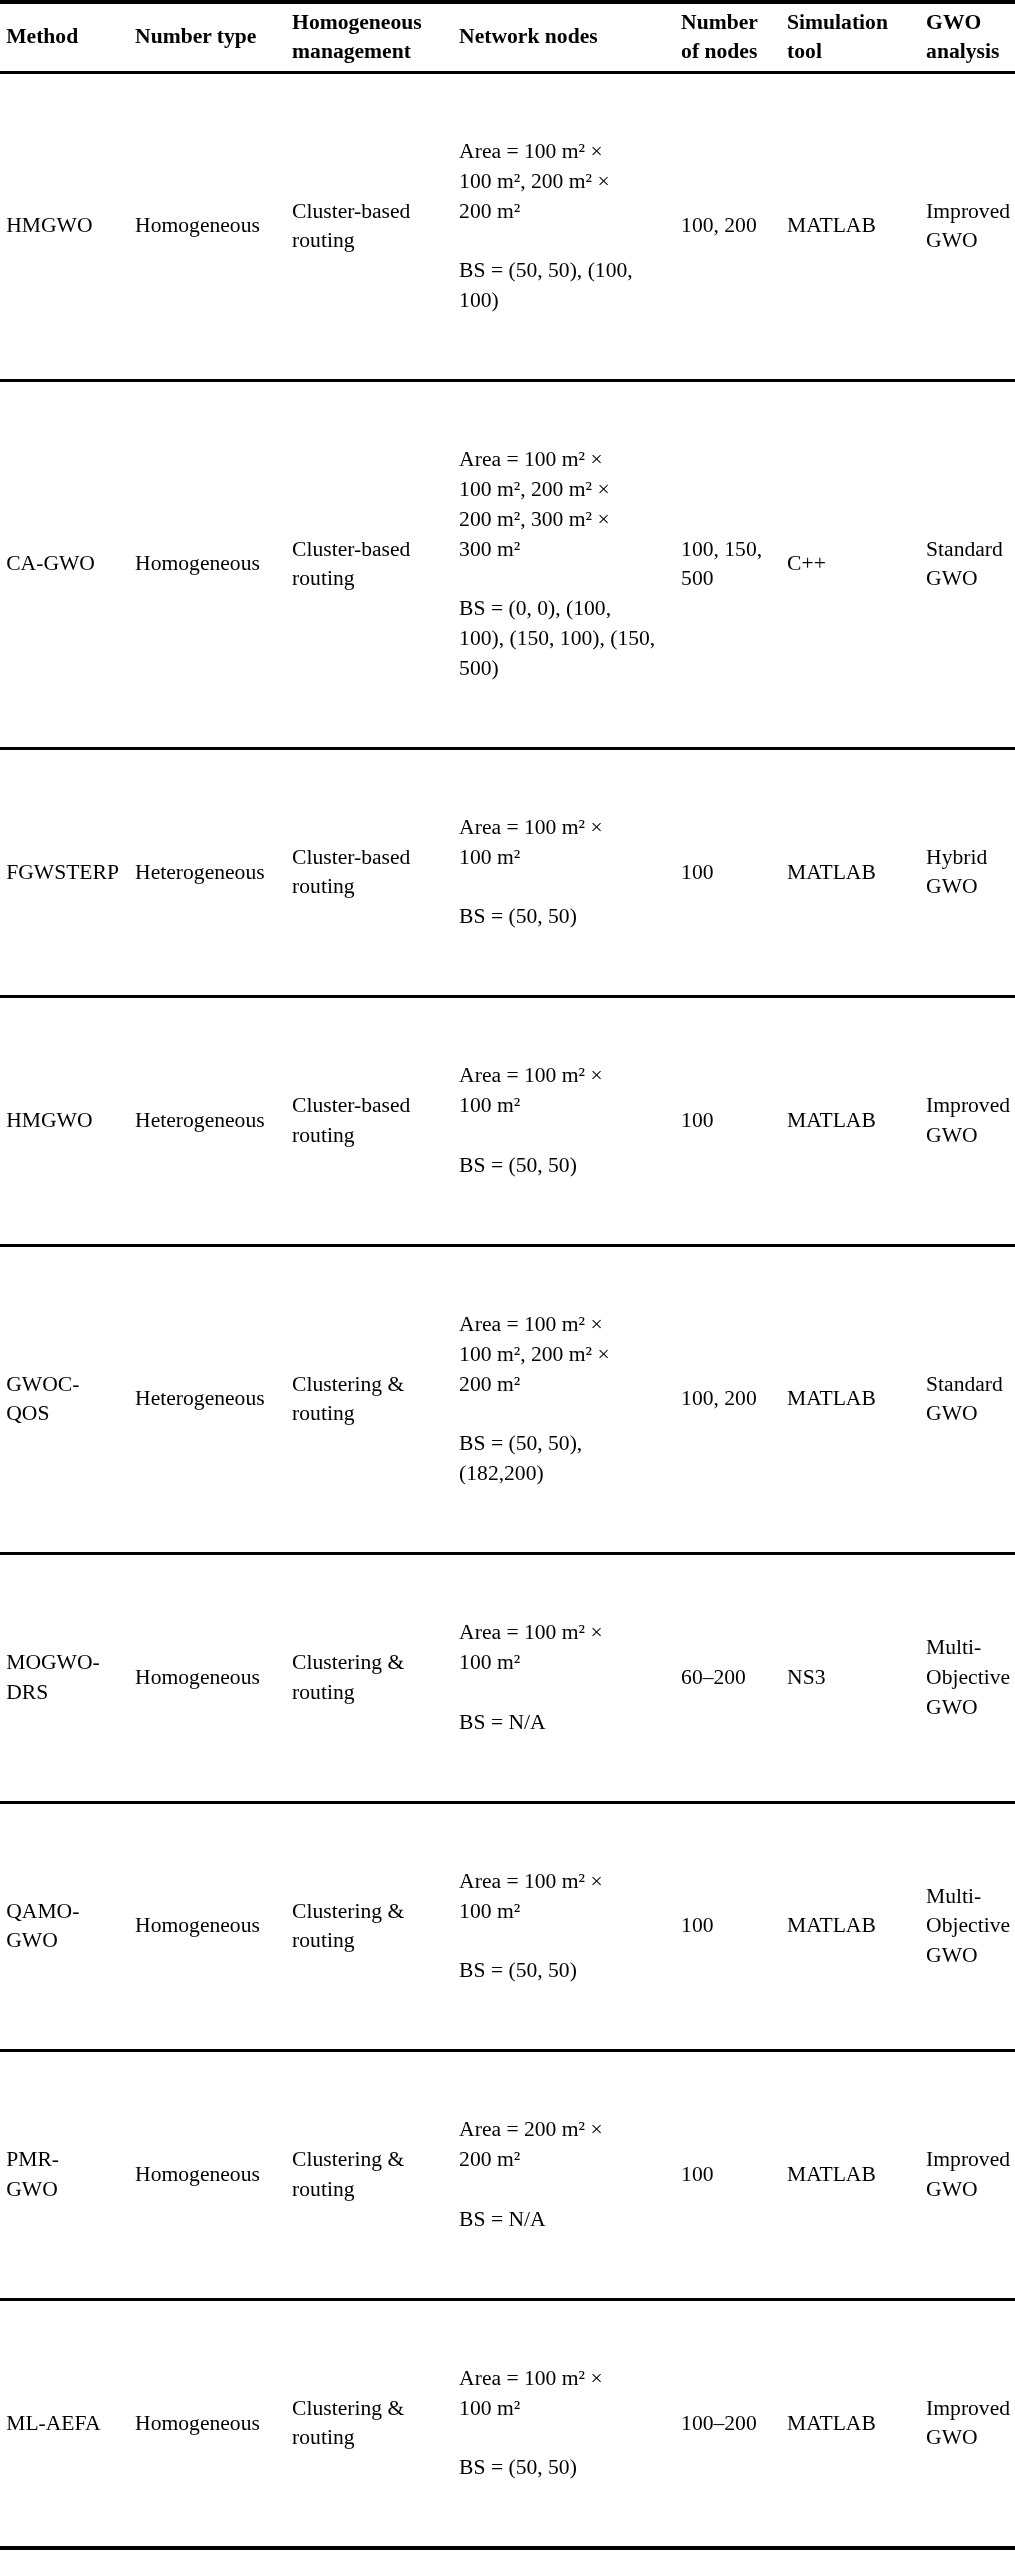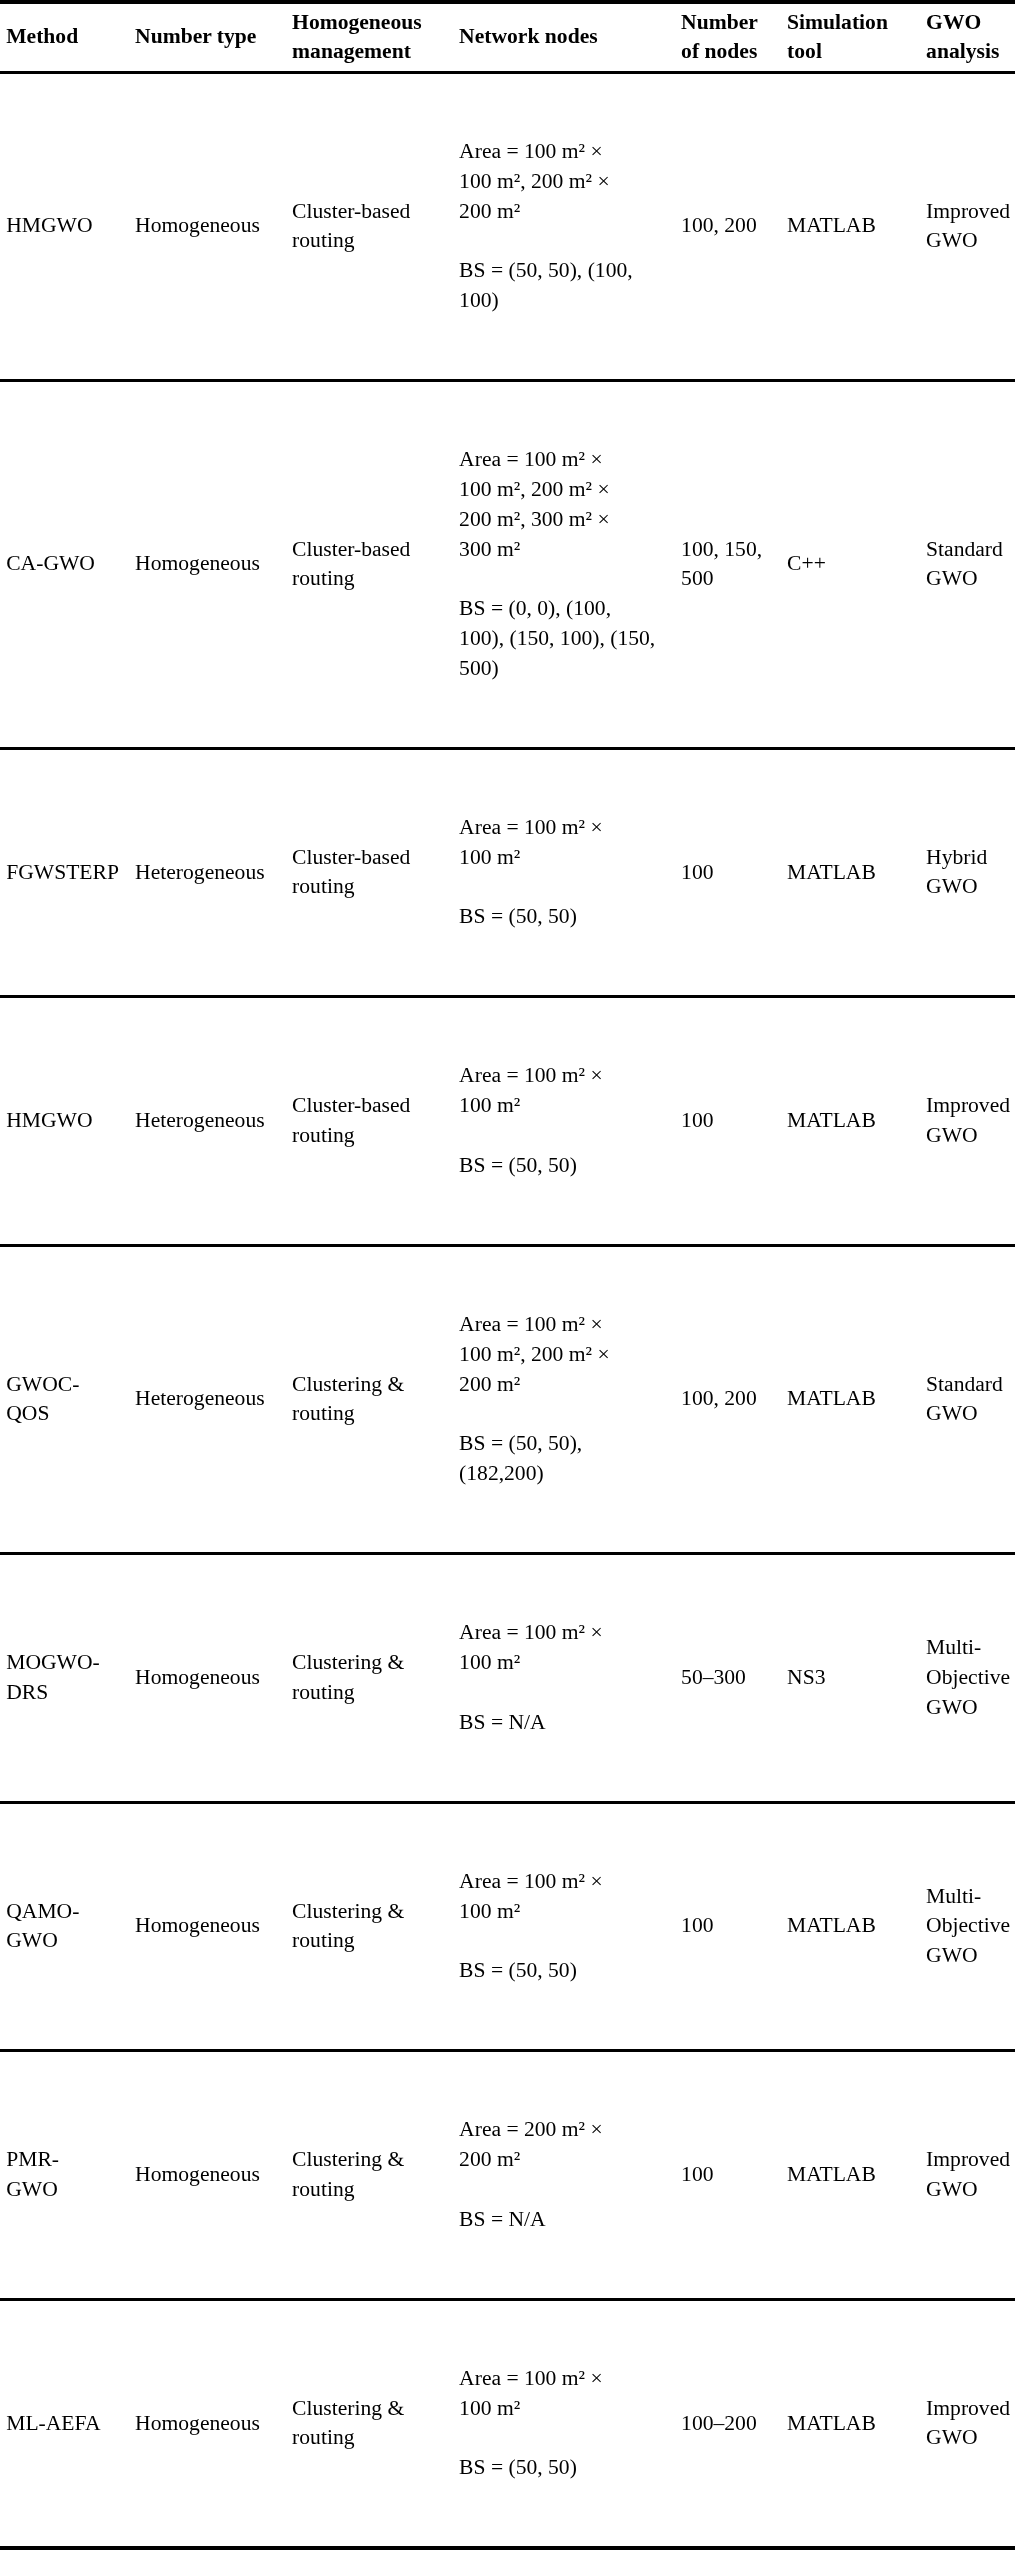--- a/index.html
+++ b/index.html
@@ -184,21 +184,21 @@
     <td>Homogeneous</td>
     <td>Clustering &amp;
 routing</td>
     <td>
       <div class="scale-block">
         <div>Area = 100 m² ×
 100 m²</div>
         <div>BS = N/A</div>
       </div>
     </td>
-    <td>50–300</td>
+    <td>60–200</td>
     <td>NS3</td>
     <td>Multi-
 Objective
 GWO</td>
   </tr>
         <tr>
     <td>QAMO-
 GWO</td>
     <td>Homogeneous</td>
     <td>Clustering &amp;

